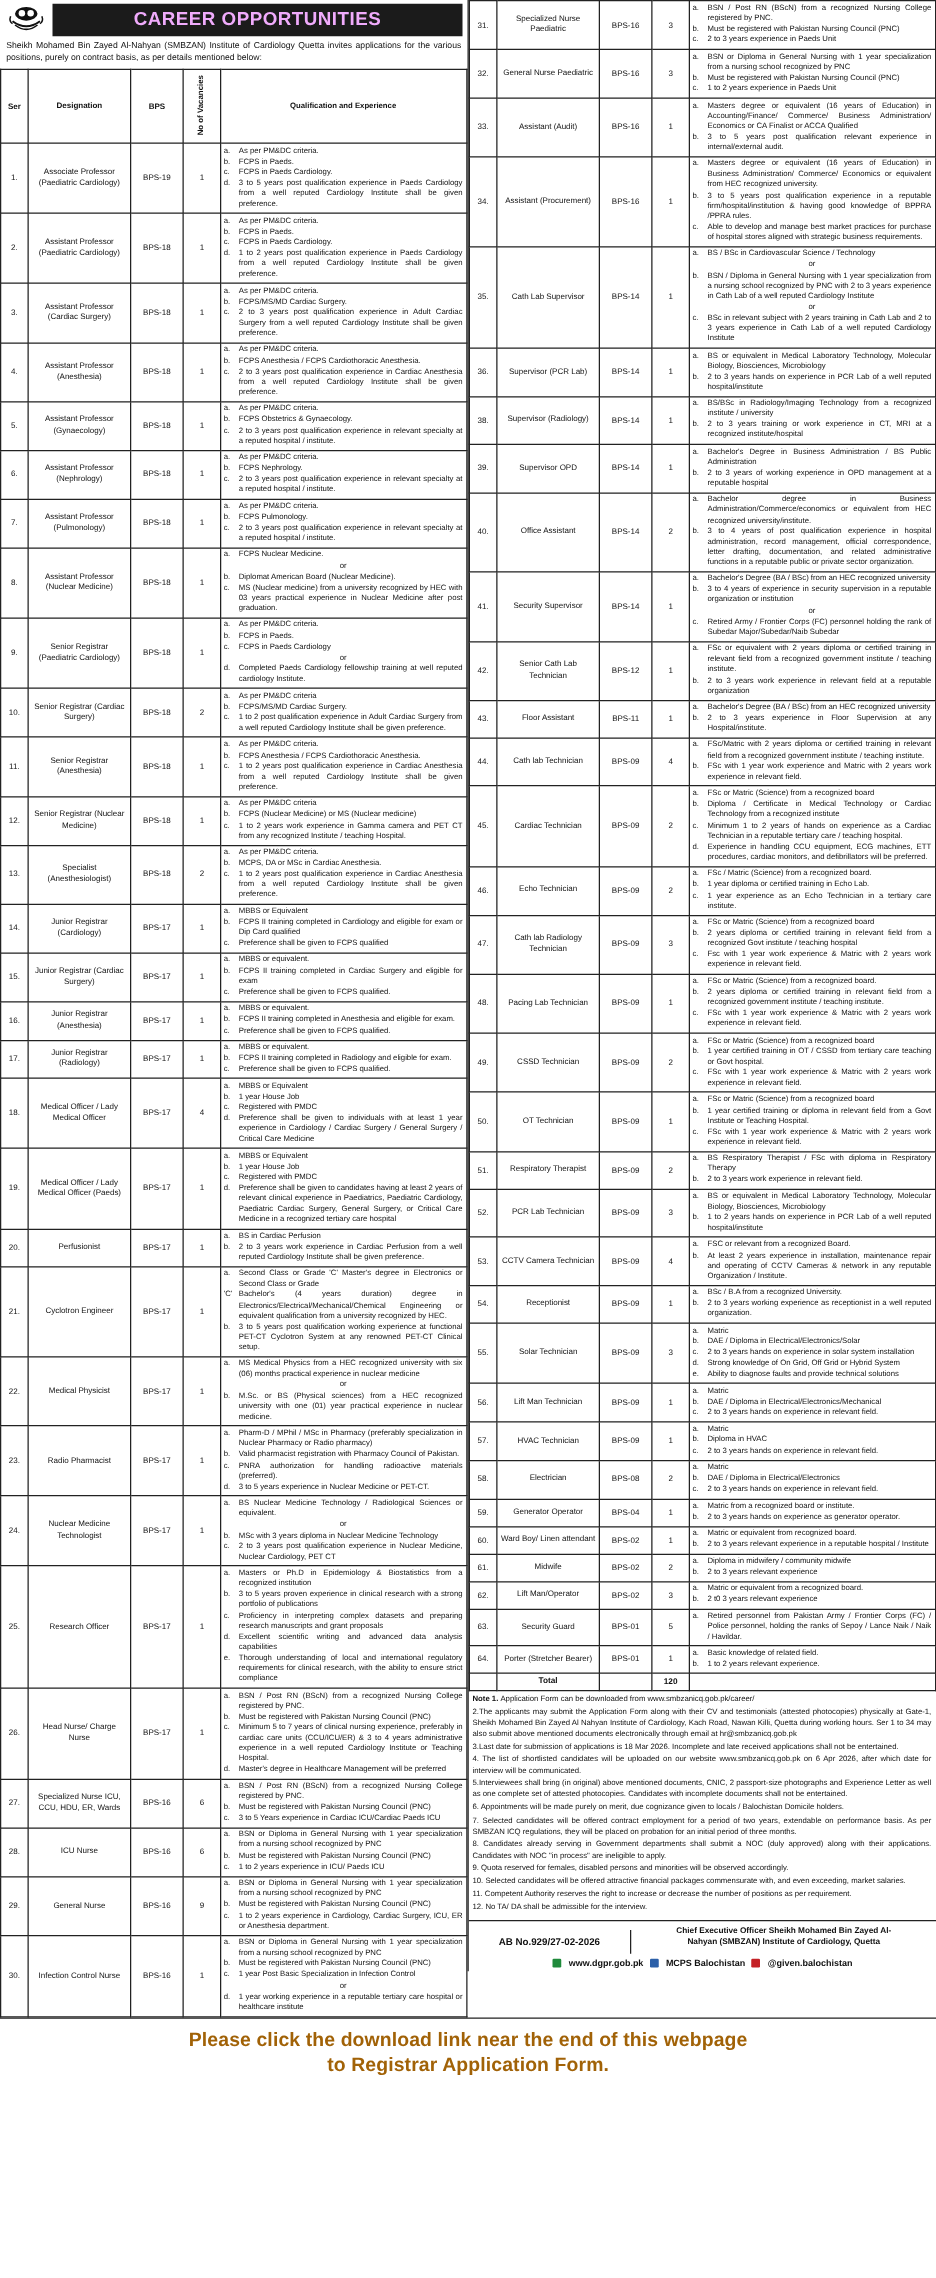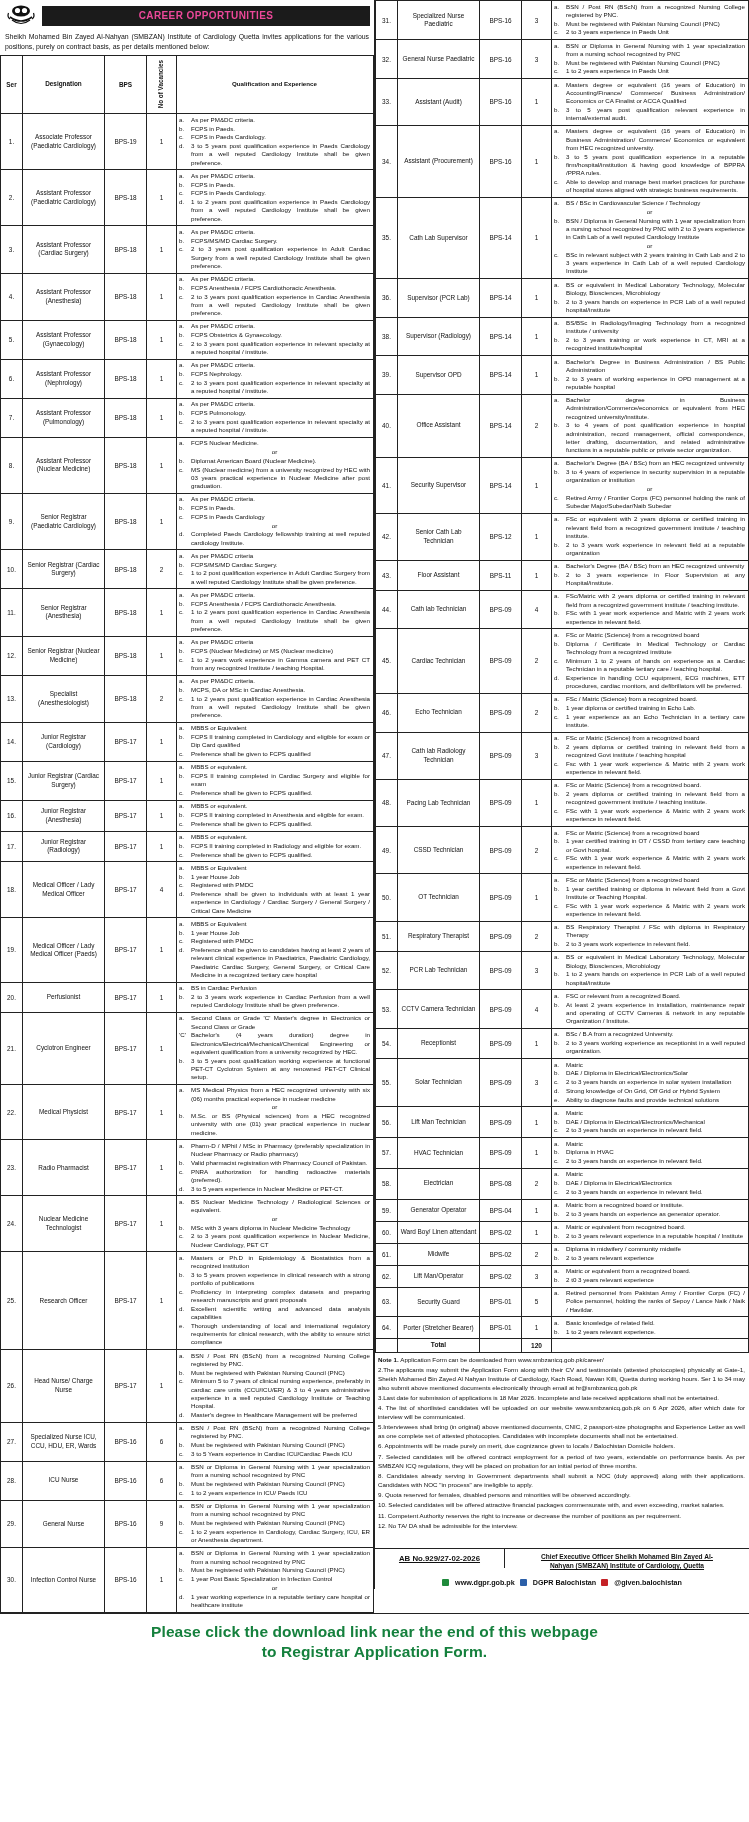--- a/index.html
+++ b/index.html
@@ -11,22 +11,22 @@
     color: #111;
     -webkit-font-smoothing: none;
   }
   .page { width:749px; position:relative; }
 
   
   .hdr-wrap { padding: 3px 4px 0 4px; width: 374px; }
   .hdr-top { display:flex; align-items:center; gap:4px; }
   .logo { width: 34px; height: 26px; flex:0 0 34px; display:flex; align-items:center; justify-content:center; }
   .banner {
-    flex:1; background:#1b1b1b; color:#ec4899; text-align:center;
-    font-size: 10px; font-weight:bold; letter-spacing:.4px;
+    flex:1; background:#1b1b1b; color:#f0abfc; text-align:center;
+    font-size: 15px; font-weight:bold; letter-spacing:.4px;
     padding: 4px 0 5px 0;
   }
   .intro { font-size: 6.9px; line-height: 1.45; padding: 3px 1px 3px 1px; text-align: justify; }
 
   
   table { border-collapse: collapse; table-layout: fixed; width: 100%; }
   td, th { border: 0.6px solid #222; vertical-align: middle; padding: 1px 2px; }
   .col-ser   { width: 22px; text-align:center; font-size:6.4px; }
   .col-desig { width: 82px; text-align:center; font-size:6.4px; line-height:1.3; }
   .col-bps   { width: 42px; text-align:center; font-size:6.4px; }
@@ -49,33 +49,33 @@
   .colR { width: 375px; border-left: 0.6px solid #222; }
 
   .total-row td { font-weight:bold; font-size:6.6px; text-align:center; padding:2px; }
 
   
   .notes { font-size: 6.2px; line-height:1.42; padding: 3px 4px 2px 3px; text-align: justify; }
   .notes p { margin: 0 0 1.5px 0; }
   .notes b { font-weight:bold; }
 
   
-  .footer { display:flex; align-items:flex-start; border-top:0.6px solid #222; margin-top:14px;text-decoration:underline; }
+  .footer { display:flex; align-items:flex-end; border-top:0.6px solid #222; margin-top:2px; }
   .adno { width: 130px; font-size:7.8px; font-weight:bold; text-align:center; padding:5px 2px; border-right:0.6px solid #222;}
   .ceo { flex:1; font-size:6.6px; font-weight:bold; text-align:center; line-height:1.35; padding:4px 3px; }
 
   .webbar { display:flex; justify-content:center; align-items:center; gap:5px; font-size:7.2px; font-weight:bold; padding:3px 0 2px 0; }
   .webbar .pill { display:flex; align-items:center; gap:6px; }
   .sq { width:7px; height:7px; display:inline-block; border-radius:1px; }
   .sq.g { background:#1f8a3b; }
   .sq.b { background:#2b5fa8; }
   .sq.r { background:#c42126; }
 
   .download {
-    text-align:center; color:#15803d; font-size:15.5px; font-weight:bold;
+    text-align:center; color:#a16207; font-size:15.5px; font-weight:bold;
     line-height:1.3; padding: 8px 0 10px 0; letter-spacing:.1px;
   }
   .hr-dark { height:1.2px; background:#222; }
 </style>
 </head>
 <body>
 
 <div class="page">
   <div class="cols">
 
@@ -1514,21 +1514,21 @@
         </div>
       </div>
 
       <div class="webbar">
         <span class="pill">
           <span class="sq g"></span>
           <span>www.dgpr.gob.pk</span>
         </span>
         <span class="pill">
           <span class="sq b"></span>
-          <span>DGPR Balochistan</span>
+          <span>MCPS Balochistan</span>
         </span>
         <span class="pill">
           <span class="sq r"></span>
           <span>@given.balochistan</span>
         </span>
       </div>
     </div>
   </div>
 
   <div class="hr-dark"></div>

